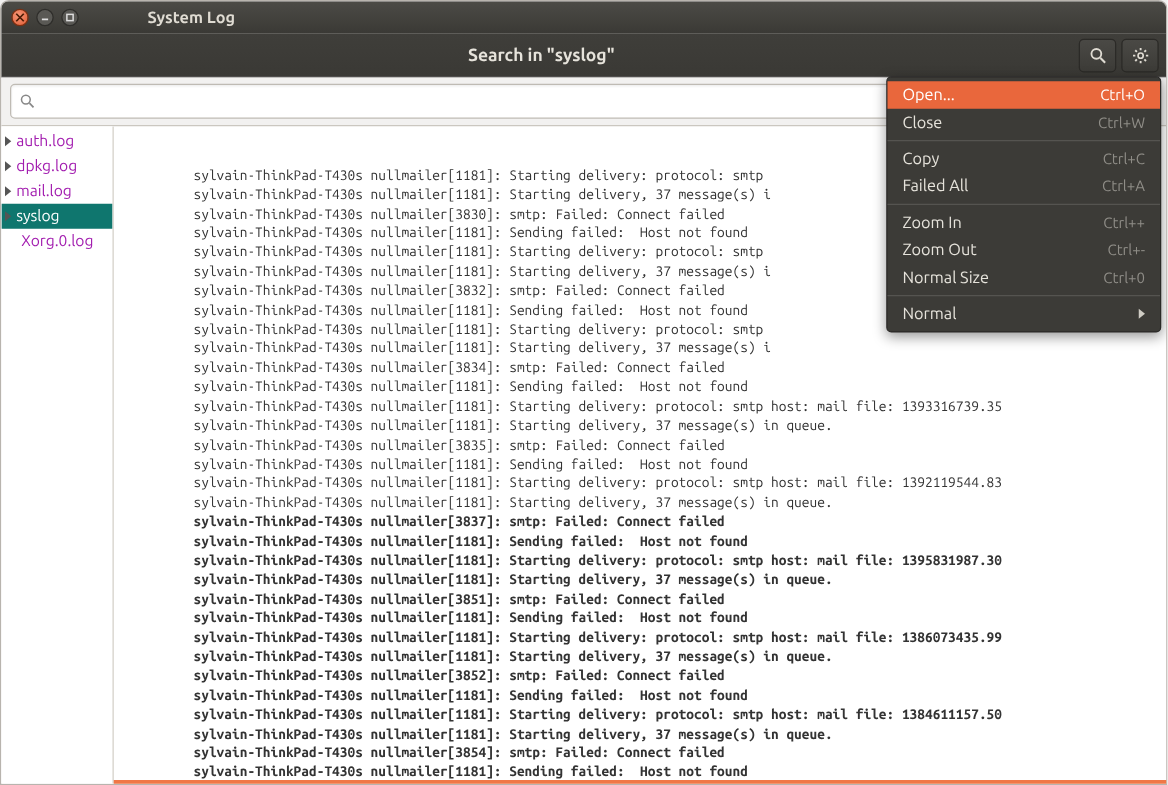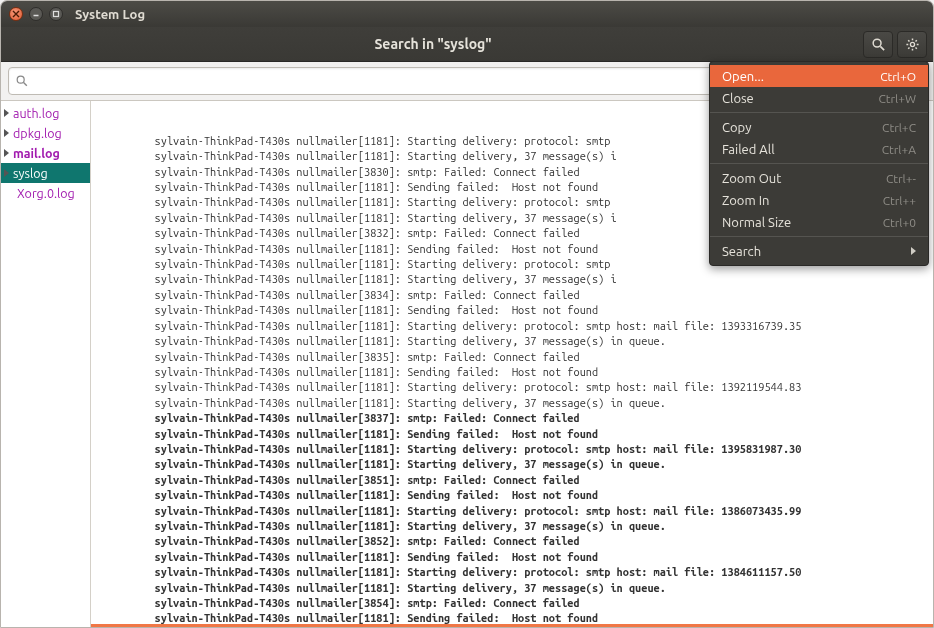--- a/index.html
+++ b/index.html
@@ -25,20 +25,21 @@
   }
   .titlebar {
     background: linear-gradient(#4c4b46, #3a3935);
     height: 26px;
     display: flex;
     align-items: center;
     padding: 0 8px;
     color: #dfdbd2;
     font-weight: bold;
     font-size: 13px;
+    gap: 43px;
   }
   .win-btns { display: flex; gap: 6px; margin-right: 12px; }
   .win-btn {
     width: 14px; height: 14px; border-radius: 50%;
     background: #5a5955; border: 1px solid #2e2d2a;
     display: flex; align-items: center; justify-content: center;
   }
   .win-btn.close { background: radial-gradient(circle at 40% 35%, #f59678, #e05b32); border-color: #7a2f12; }
   .win-btn svg { width: 8px; height: 8px; }
   .toolbar {
@@ -111,21 +112,21 @@
     white-space: nowrap;
   }
   .sb-item .tri {
     width: 0; height: 0;
     border-top: 4px solid transparent;
     border-bottom: 4px solid transparent;
     border-left: 5px solid #555;
     margin-right: 4px;
   }
   .sb-item .tri-space { width: 9px; margin-right: 4px; }
-  .sb-item.bold { font-weight: bold; }
+  .sb-item.bold { font-weight: normal; }
   .sb-item.selected {
     background: #0f766e;
     color: #ffffff;
   }
   .logview {
     flex: 1;
     overflow: auto;
     font-family: "Ubuntu Mono", "DejaVu Sans Mono", monospace;
     font-size: 11px;
     line-height: 15.4px;
@@ -279,31 +280,31 @@
       <div class="menu-item">
         <span>Copy</span>
         <span class="accel">Ctrl+C</span>
       </div>
       <div class="menu-item">
         <span>Failed All</span>
         <span class="accel">Ctrl+A</span>
       </div>
       <div class="menu-sep"></div>
       <div class="menu-item">
+        <span>Zoom In</span>
+        <span class="accel">Ctrl++</span>
+      </div>
+      <div class="menu-item">
         <span>Zoom Out</span>
         <span class="accel">Ctrl+-</span>
       </div>
       <div class="menu-item">
-        <span>Zoom In</span>
-        <span class="accel">Ctrl++</span>
-      </div>
-      <div class="menu-item">
         <span>Normal Size</span>
         <span class="accel">Ctrl+0</span>
       </div>
       <div class="menu-sep"></div>
       <div class="menu-item">
-        <span>Search</span>
+        <span>Normal</span>
         <span class="tri-r"></span>
       </div>
     </div>
 
 </div>
 
 </body></html>

